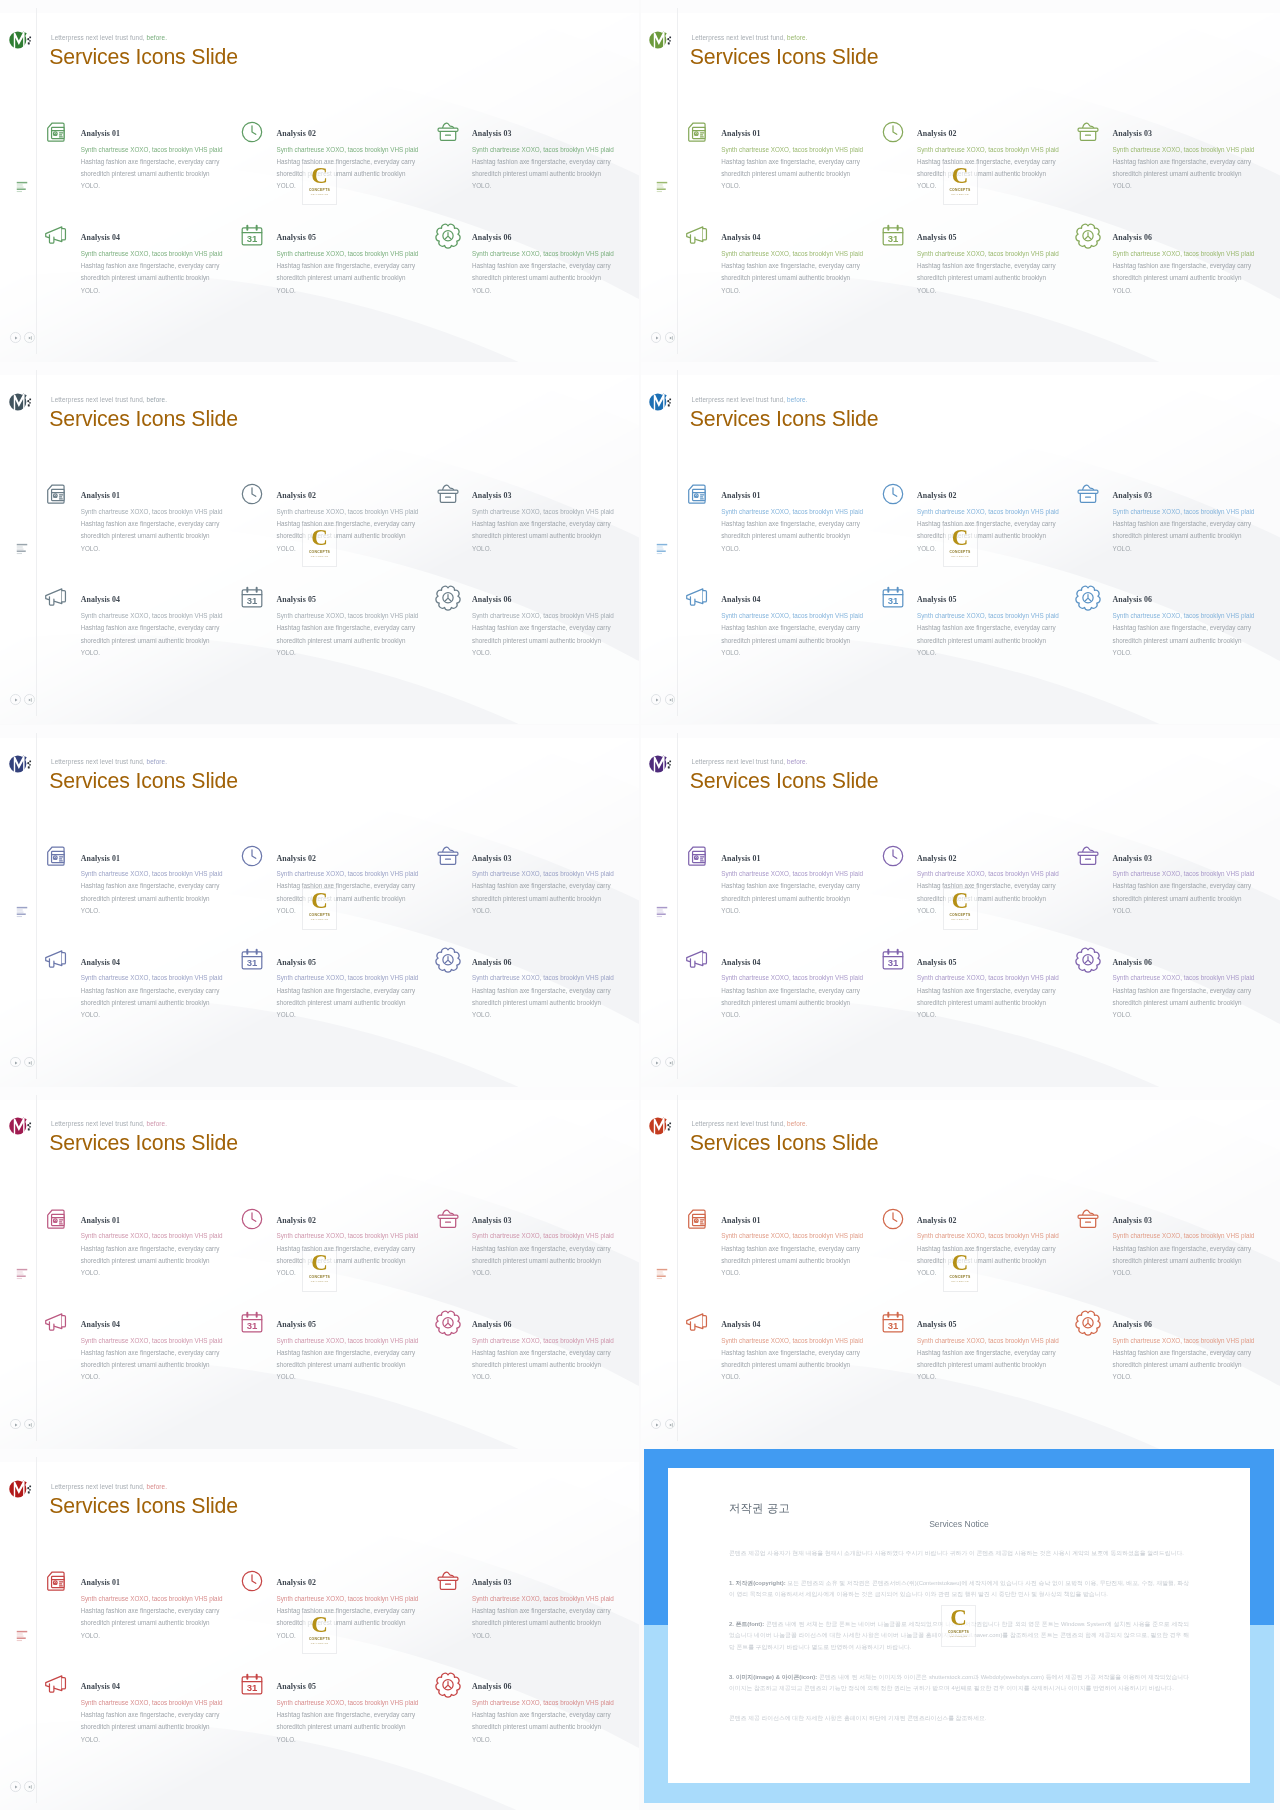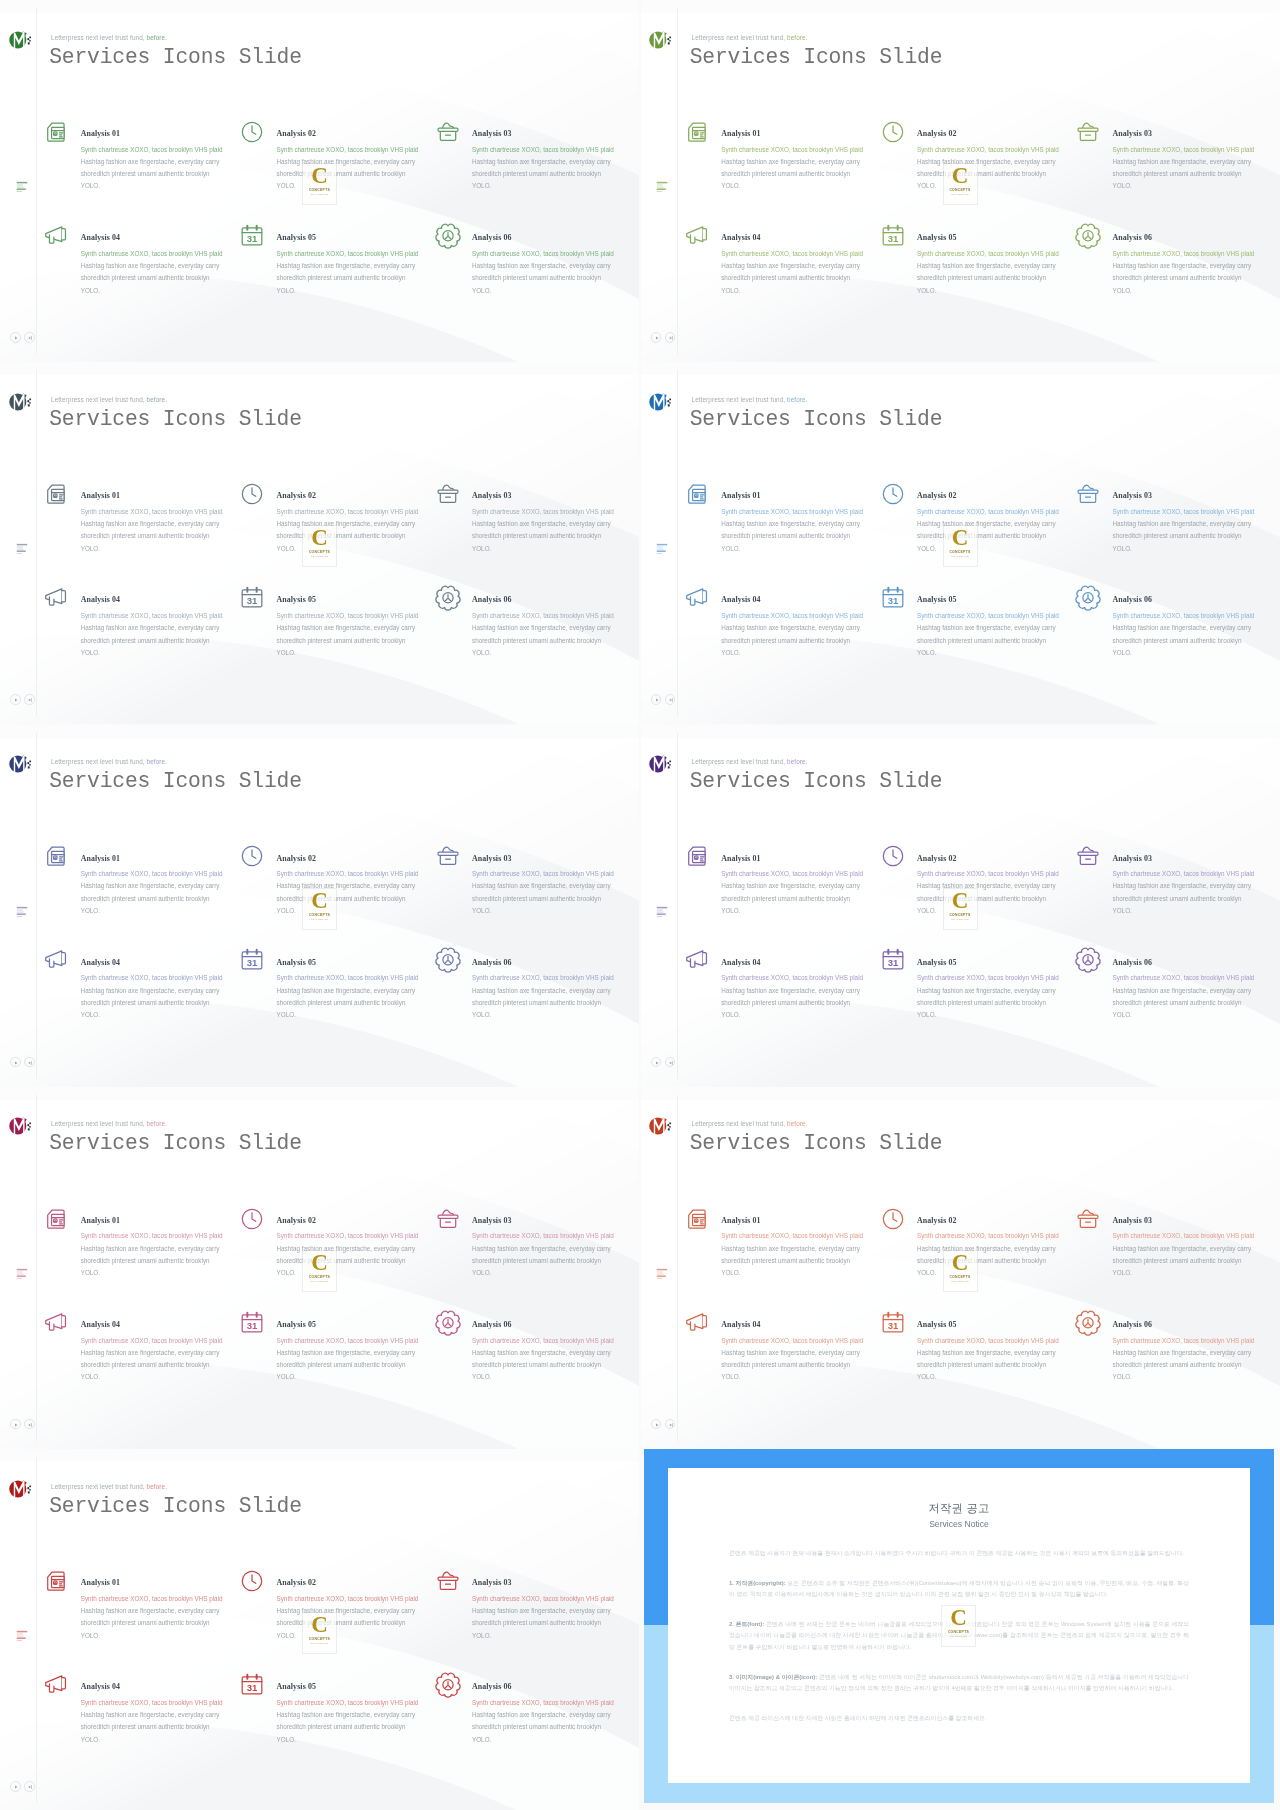--- a/index.html
+++ b/index.html
@@ -13,22 +13,22 @@
   .logo{position:absolute;left:8.5px;top:28.5px;width:25px;height:22px;}
   .sidebar-icon{position:absolute;left:15.5px;top:179.2px;width:12px;height:12px;}
   .navbtns{position:absolute;left:10px;top:332px;display:flex;gap:3.5px;}
   .navbtn{position:relative;width:10.5px;height:10.5px;border:.7px solid #e1e4e7;
           border-radius:50%;box-sizing:border-box;}
   .navglyph{position:absolute;left:1px;top:1px;width:8px;height:8px;display:block;
             line-height:0;}
   .navglyph svg{display:block;width:100%;height:100%;}
   .eyebrow{position:absolute;left:51px;top:33.5px;font-size:6.35px;color:#a7adb3;
            letter-spacing:.1px;white-space:nowrap;}
-  .title{position:absolute;left:49.2px;top:45.6px;font-family:Liberation Mono, monospace;
-         font-size:21.3px;line-height:23px;color:#737373;letter-spacing:-.15px;white-space:nowrap;}
+  .title{position:absolute;left:49.2px;top:45.6px;font-family:Liberation Sans, sans-serif;
+         font-size:21.3px;line-height:23px;color:#a16207;letter-spacing:-.15px;white-space:nowrap;}
   .cell{position:absolute;width:180px;}
   .cell .ic{position:absolute;left:-3.9px;top:-4.3px;width:28px;height:28px;display:block;}
   .cell .ch{position:absolute;left:34.5px;top:7px;font-family:"Liberation Serif",serif;
             font-weight:bold;font-size:7.9px;letter-spacing:.1px;white-space:nowrap;}
   .cell .cb{position:absolute;left:34.5px;top:21.5px;font-size:6.3px;line-height:12.3px;
             color:#9fa5ab;width:180px;letter-spacing:.01px;}
   .cell .cb .l1{display:block;white-space:nowrap;}
   .wm{position:absolute;width:33px;height:40px;background:rgba(255,255,255,.60);
       outline:.5px solid rgba(196,198,204,.30);
       display:flex;flex-direction:column;align-items:center;justify-content:flex-start;
@@ -37,21 +37,21 @@
          color:#b59016;}
   .wm .t1{font-size:3.4px;color:#8c7723;letter-spacing:.3px;margin-top:1px;font-weight:bold;}
   .wm .t2{font-size:2.3px;color:#bfae7d;letter-spacing:.2px;margin-top:1px;}
   .slide-wm{left:303px;top:164px;}
   
   .copyright-panel{position:absolute;left:644px;top:1449px;width:630px;height:354px;}
   .cp-frame-top{position:absolute;left:0;top:0;width:100%;height:176px;background:#419bf2;}
   .cp-frame-bottom{position:absolute;left:0;top:176px;width:100%;height:178px;background:#a9dbfb;}
   .cp-inner{position:absolute;left:24px;top:19px;right:24px;bottom:20px;background:#fff;
             padding:33px 61px 0 61px;box-sizing:border-box;}
-  .cp-title-ko{text-align:center;font-size:11.3px;color:#5f6a75;letter-spacing:.25px;
+  .cp-title-ko{font-size:11.3px;color:#5f6a75;letter-spacing:.25px;
                line-height:15px;}
   .cp-title-en{text-align:center;font-size:8.6px;color:#6f7a85;margin-top:3px;line-height:11px;}
   .cp-para{margin:18px 0 0 0;font-size:5.85px;line-height:11.6px;color:#c6cbd1;text-align:justify;}
   .cp-para b{color:#9ba1a8;font-weight:bold;}
   .cp-wm{left:274px;top:138px;}
 </style>
 </head>
 <body>
 
 <div class="grid">

